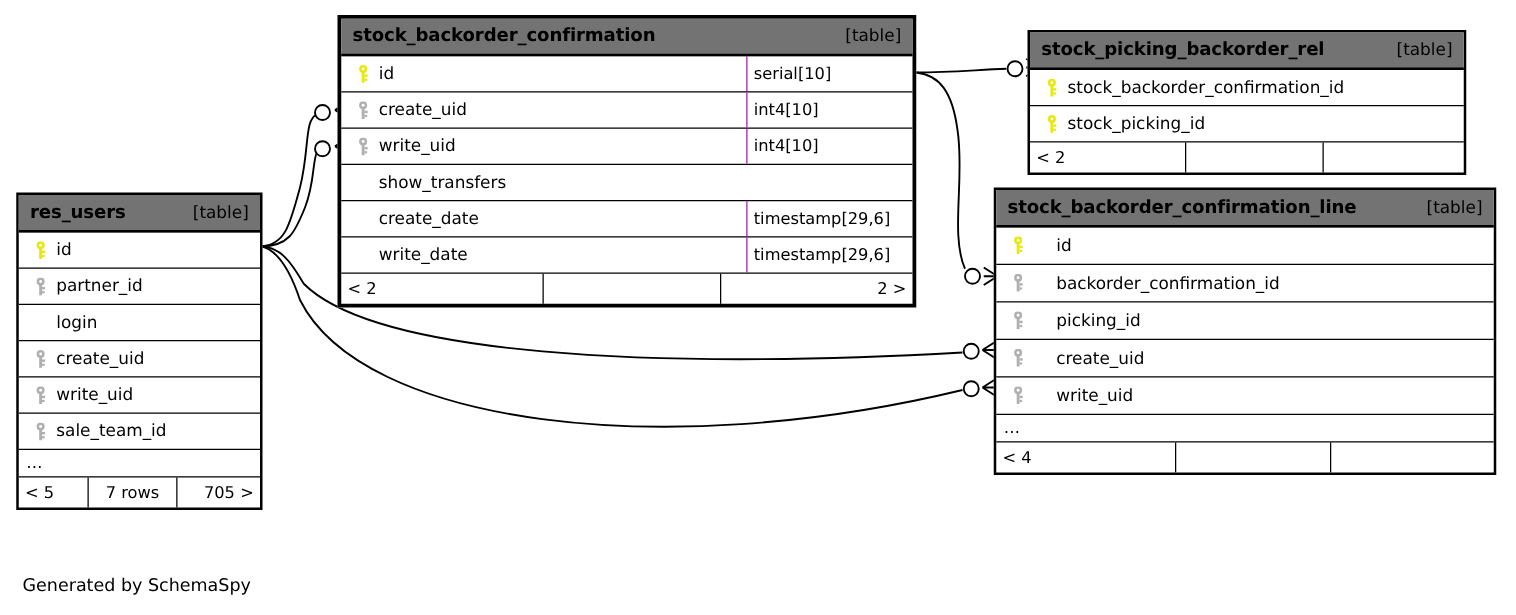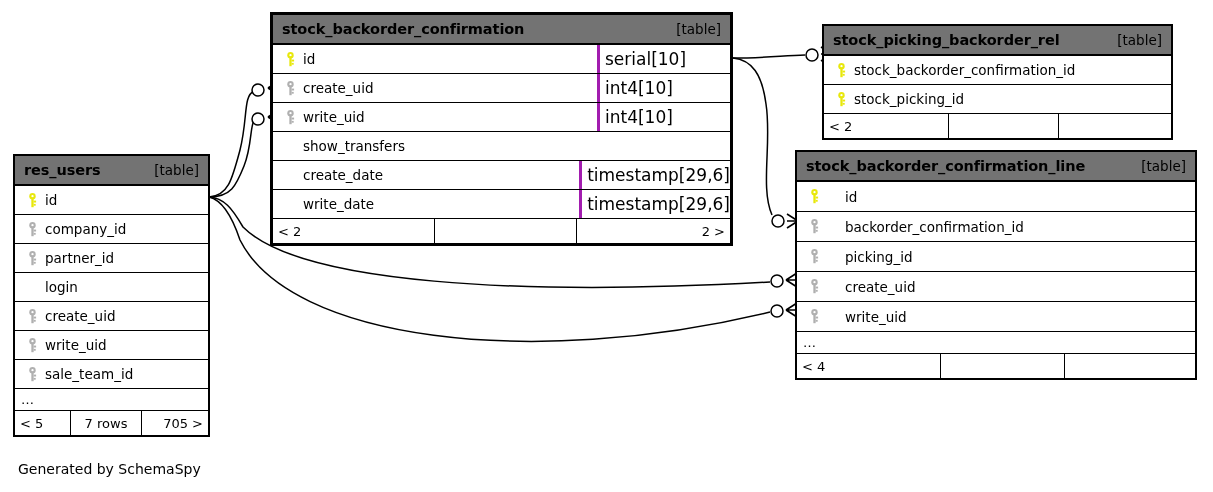--- a/index.html
+++ b/index.html
@@ -69,27 +69,27 @@
     display: flex;
     align-items: center;
     flex: 1 1 auto;
     min-width: 0;
     padding-left: 8px;
     box-sizing: border-box;
     overflow: hidden;
   }
   .cell-type {
     flex: 0 0 auto;
-    border-left: 3px solid #a21caf;
+    border-left: 1px solid #a21caf;
     padding-left: 5px;
     box-sizing: border-box;
     height: 100%;
     display: flex;
     align-items: center;
-    font-size: 17px;
+    font-size: 13px;
     white-space: nowrap;
   }
 
   .key-slot {
     width: 18px;
     flex: 0 0 18px;
     display: flex;
     align-items: center;
     justify-content: center;
   }
@@ -210,34 +210,20 @@
         <div class="cell-name">
           <span class="key-slot">
             <svg width="9" height="15" viewBox="0 0 9 15">
               <circle cx="4.5" cy="3.2" r="3.2" fill="#b0b0b0"></circle>
               <circle cx="4.5" cy="3.2" r="1.15" fill="#ffffff"></circle>
               <rect x="3.35" y="4.6" width="2.3" height="9.6" fill="#b0b0b0"></rect>
               <rect x="5.6" y="7.6" width="2.5" height="1.9" fill="#b0b0b0"></rect>
               <rect x="5.6" y="10.9" width="2.1" height="1.8" fill="#b0b0b0"></rect>
             </svg>
           </span>
-          <span class="col-label">company_id</span>
-        </div>
-      </div>
-      <div class="tbl-row" style="height:29px;">
-        <div class="cell-name">
-          <span class="key-slot">
-            <svg width="9" height="15" viewBox="0 0 9 15">
-              <circle cx="4.5" cy="3.2" r="3.2" fill="#b0b0b0"></circle>
-              <circle cx="4.5" cy="3.2" r="1.15" fill="#ffffff"></circle>
-              <rect x="3.35" y="4.6" width="2.3" height="9.6" fill="#b0b0b0"></rect>
-              <rect x="5.6" y="7.6" width="2.5" height="1.9" fill="#b0b0b0"></rect>
-              <rect x="5.6" y="10.9" width="2.1" height="1.8" fill="#b0b0b0"></rect>
-            </svg>
-          </span>
           <span class="col-label">partner_id</span>
         </div>
       </div>
       <div class="tbl-row" style="height:29px;">
         <div class="cell-name">
           <span class="key-slot"></span>
           <span class="col-label">login</span>
         </div>
       </div>
       <div class="tbl-row" style="height:29px;">

